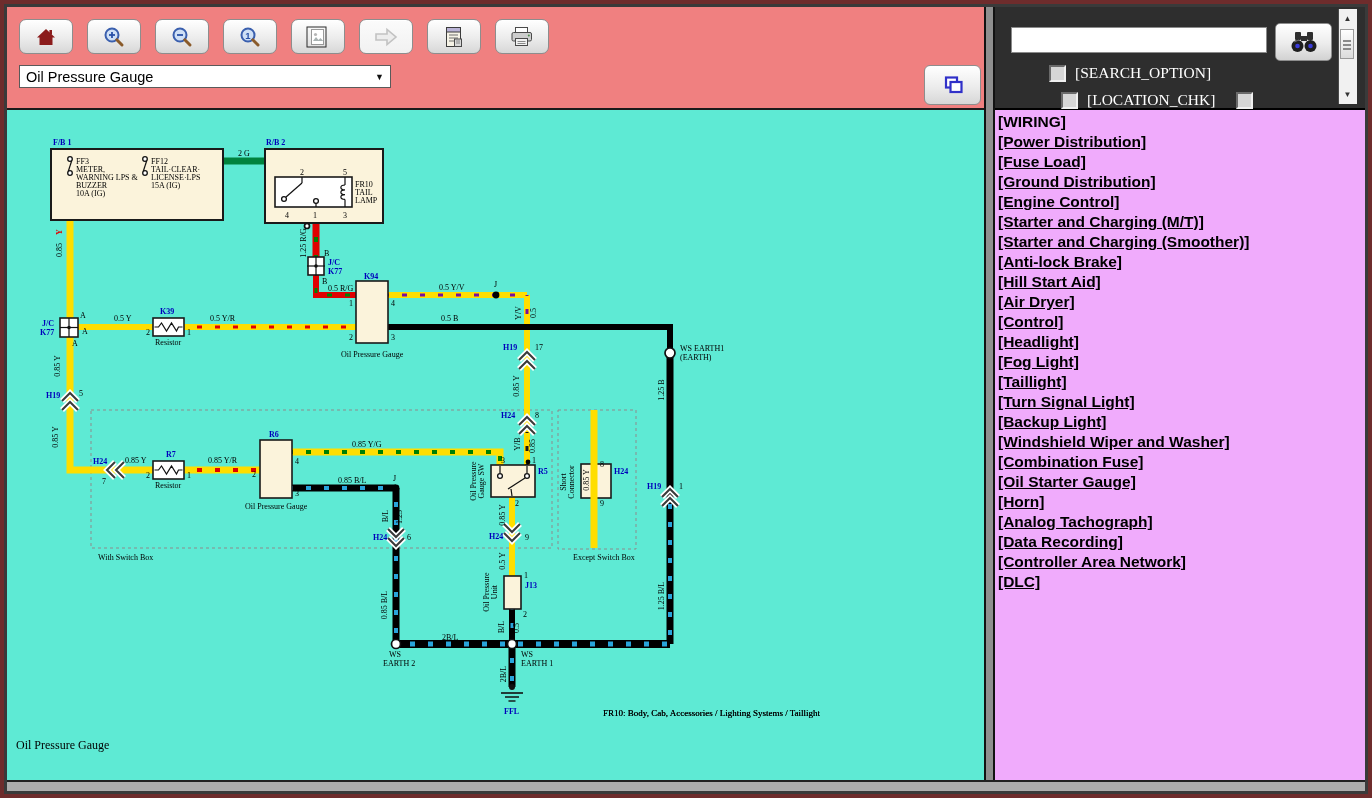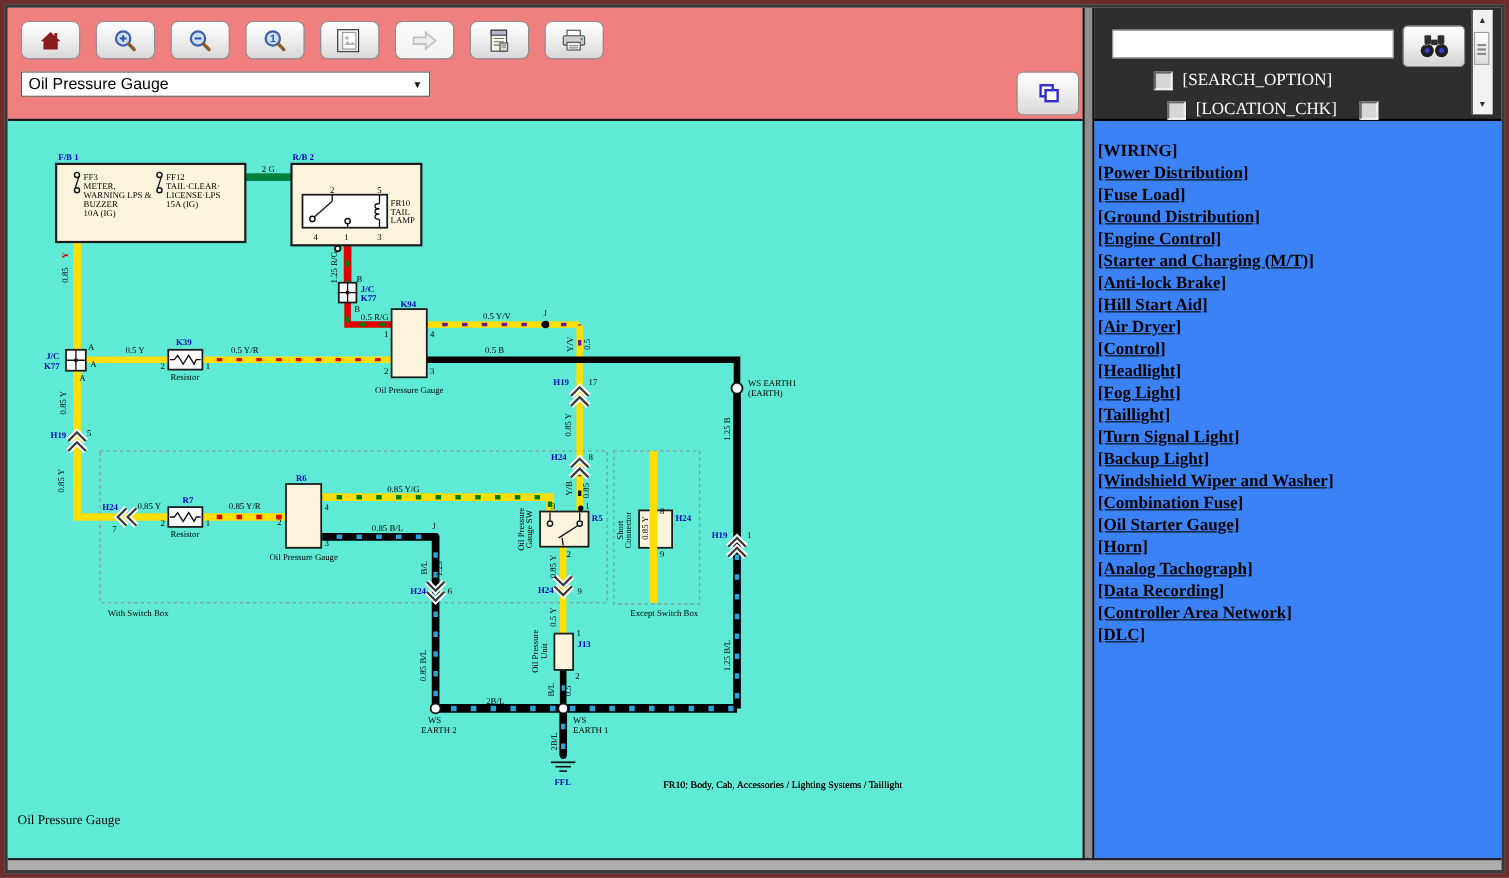--- a/index.html
+++ b/index.html
@@ -26,21 +26,21 @@
   .opt-row{position:absolute;display:flex;align-items:flex-end;gap:9px;color:#fff;font-family:"Liberation Serif",serif;font-size:15.5px;white-space:nowrap}
   .row1{left:54px;top:57px}
   .row2{left:66px;top:84px}
   .cb{width:13px;height:13px;flex:none;background:#d6d6d6;border:2px solid;border-color:#6a6a6a #f0f0f0 #f0f0f0 #6a6a6a;box-sizing:content-box}
   .cb2{margin-left:12px}
   .mini-scroll{position:absolute;right:8px;top:2px;height:95px;width:18px;background:#f1f1f1;border-left:1px solid #4a4a4a}
   .ms-up,.ms-dn{position:absolute;left:2px;width:13px;height:11px;display:flex;align-items:center;justify-content:center;font-size:8px;color:#333}
   .ms-up{top:4px}.ms-dn{bottom:4px}
   .ms-thumb{position:absolute;left:1px;top:20px;width:14px;height:30px;background:linear-gradient(#ffffff,#dcdcdc);border:1px solid #9a9a9a;box-sizing:border-box;padding-top:8px}
   .ms-thumb i{display:block;height:2px;background:#8a8a8a;margin:2px 2px 0 2px}
-  .nav-panel{flex:1;background:#3b82f6;padding:18px 0 0 3px;font-family:Liberation Serif, serif;font-weight:bold;font-size:15.5px;line-height:20px;overflow:hidden}
+  .nav-panel{flex:1;background:#f0abfc;padding:2px 0 0 3px;font-family:Liberation Sans, sans-serif;font-weight:bold;font-size:15.5px;line-height:20px;overflow:hidden}
   .nav-heading{color:#000}
   .nav-link{display:block;width:max-content;color:#000;text-decoration:underline;cursor:pointer}
   .bottom-strip{height:9px;flex:none;background:#ADADAD;border-top:2px solid #222}
 </style>
 </head>
 <body>
 
 <div class="window">
   <div class="inner">
     <div class="main">
@@ -451,20 +451,21 @@
           </div>
         </div>
         <div class="nav-panel">
           <div class="nav-heading">[WIRING]</div>
           <div id="nav-links">
               <a class="nav-link">[Power Distribution]</a>
               <a class="nav-link">[Fuse Load]</a>
               <a class="nav-link">[Ground Distribution]</a>
               <a class="nav-link">[Engine Control]</a>
               <a class="nav-link">[Starter and Charging (M/T)]</a>
+              <a class="nav-link">[Starter and Charging (Smoother)]</a>
               <a class="nav-link">[Anti-lock Brake]</a>
               <a class="nav-link">[Hill Start Aid]</a>
               <a class="nav-link">[Air Dryer]</a>
               <a class="nav-link">[Control]</a>
               <a class="nav-link">[Headlight]</a>
               <a class="nav-link">[Fog Light]</a>
               <a class="nav-link">[Taillight]</a>
               <a class="nav-link">[Turn Signal Light]</a>
               <a class="nav-link">[Backup Light]</a>
               <a class="nav-link">[Windshield Wiper and Washer]</a>

